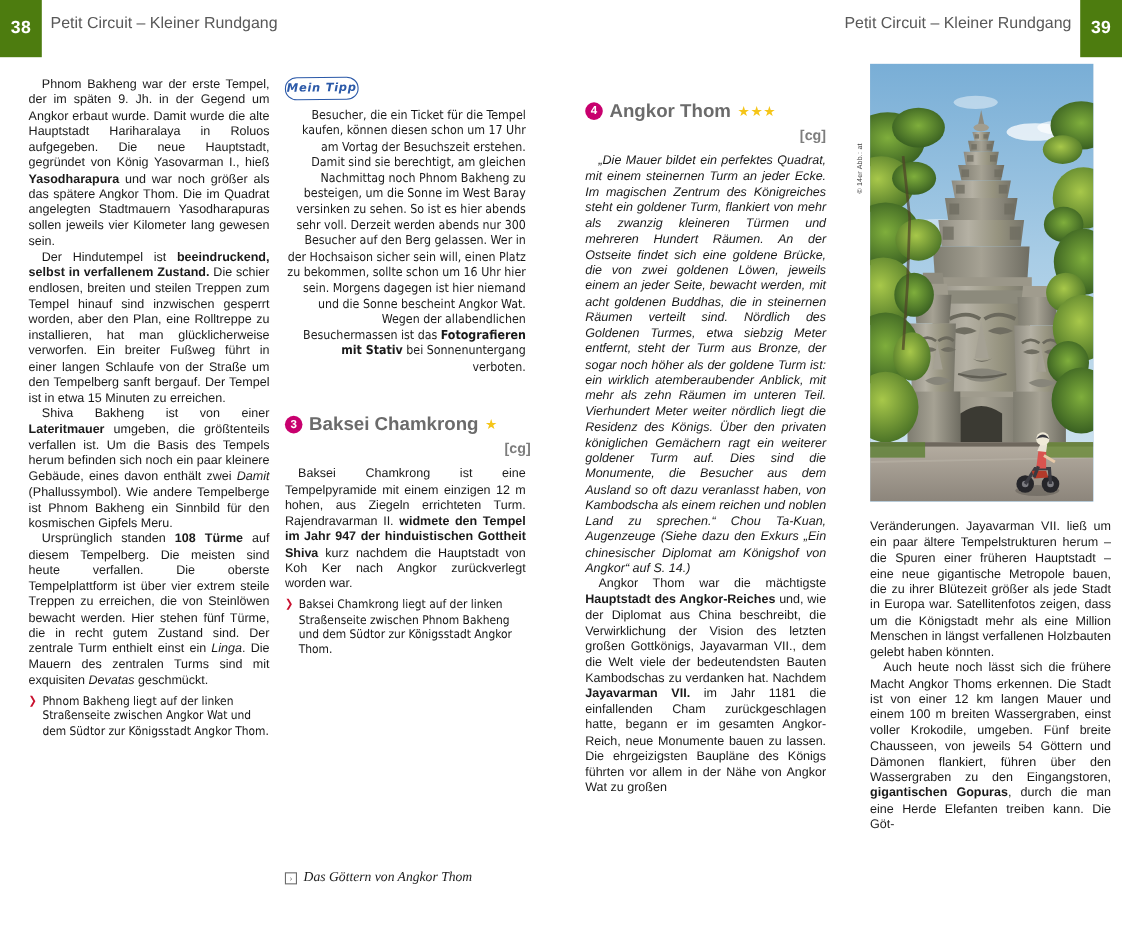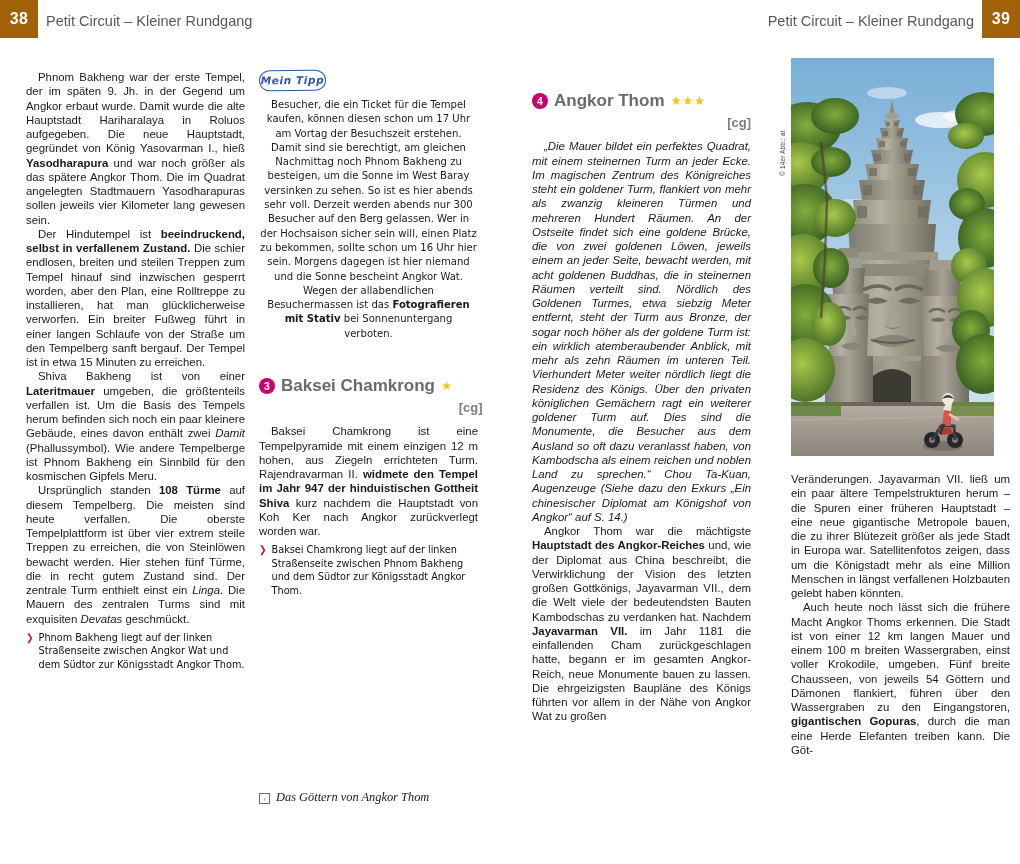--- a/index.html
+++ b/index.html
@@ -23,22 +23,22 @@
   .header-band {
     position: absolute;
     top: 0;
     height: 38px;
     width: 100%;
   }
   .folio-box {
     position: absolute;
     top: 0;
     width: 38px;
-    height: 38px;
-    background: #a16207;
+    height: 52px;
+    background: #4d7c0f;
     color: #ffffff;
     font-size: 16px;
     font-weight: bold;
     display: flex;
     align-items: center;
     justify-content: center;
     letter-spacing: 0.3px;
   }
   .folio-left { left: 0; }
   .folio-right { right: 0; }
@@ -102,21 +102,21 @@
     font-size: 14.2px;
     line-height: 17px;
     font-weight: normal;
     margin-bottom: 4px;
     font-family: "DejaVu Sans", sans-serif;
   }
   .tipp-body {
     font-family: "DejaVu Sans Condensed", "DejaVu Sans", sans-serif;
     font-size: 11.2px;
     line-height: 14.3px;
-    text-align: center;
+    text-align: right;
     color: #1a1a1a;
   }
   .tipp-body b { font-weight: bold; }
 
   
   .poi-head {
     display: flex;
     align-items: center;
     gap: 6px;
     margin-bottom: 9px;

